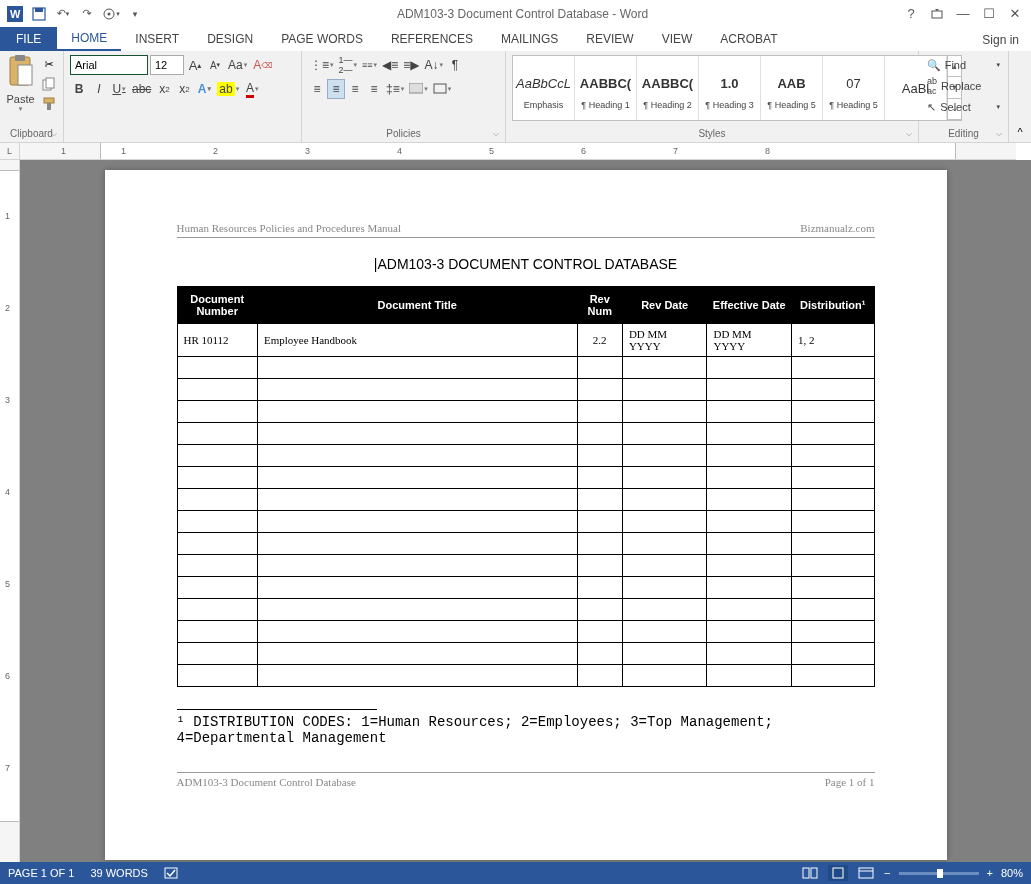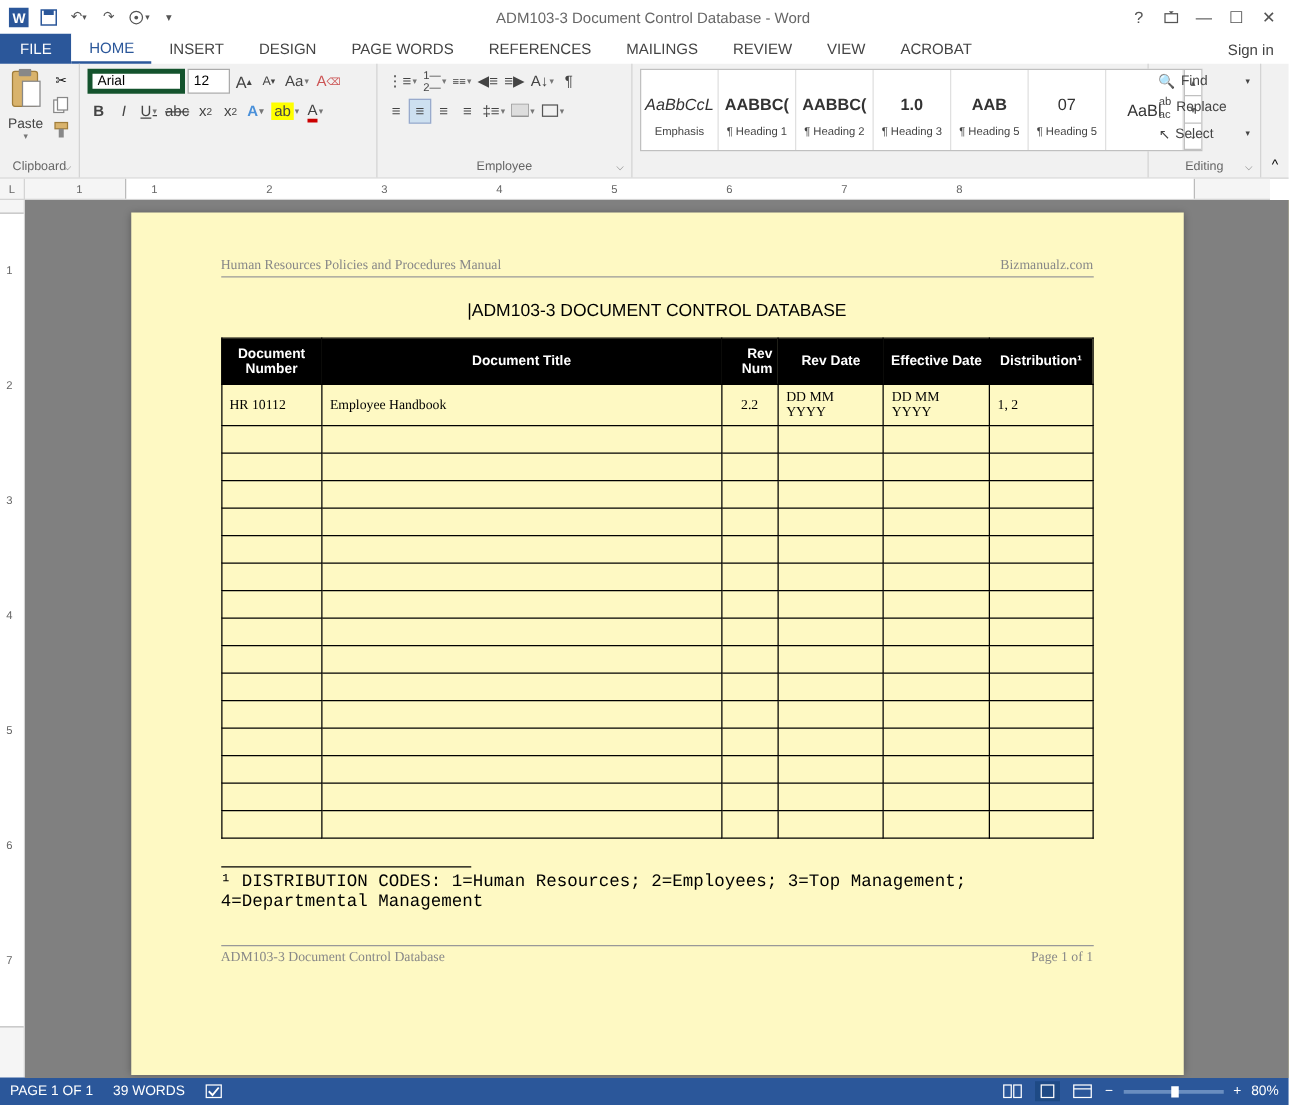--- a/index.html
+++ b/index.html
@@ -29,21 +29,21 @@
 
 
 .paste-btn { display: flex; flex-direction: column; align-items: center; width: 38px; }
 .paste-icon { width: 30px; height: 36px; margin: 2px 0; }
 .paste-label { font-size: 11px; color: #444; }
 .clipboard-side { display: flex; flex-direction: column; gap: 2px; padding-top: 2px; }
 .small-btn { width: 20px; height: 18px; display: flex; align-items: center; justify-content: center; }
 
 
 .font-row { display: flex; gap: 2px; align-items: center; margin-bottom: 4px; }
-.font-name { width: 78px; height: 20px; border: 4px solid #14532d; background: #fff; font-size: 11px; padding: 0 4px; }
+.font-name { width: 78px; height: 20px; border: 1px solid #14532d; background: #fff; font-size: 11px; padding: 0 4px; }
 .font-size { width: 34px; height: 20px; border: 1px solid #ababab; background: #fff; font-size: 11px; padding: 0 4px; }
 .icon-btn { min-width: 18px; height: 20px; display: flex; align-items: center; justify-content: center; color: #444; font-size: 12px; padding: 0 2px; }
 .icon-btn.dd::after { content: "▾"; font-size: 7px; margin-left: 1px; color: #777; }
 
 
 .para-row { display: flex; gap: 1px; align-items: center; margin-bottom: 4px; }
 
 
 .styles-gallery { display: flex; border: 1px solid #c0c0c0; background: #fff; height: 66px; }
 .style-item { width: 62px; border-right: 1px solid #e0e0e0; display: flex; flex-direction: column; align-items: center; justify-content: center; padding: 2px; }
@@ -60,31 +60,31 @@
 .ruler-corner { position: absolute; top: 143px; left: 0; width: 20px; height: 17px; background: #f5f5f5; border-right: 1px solid #d4d4d4; border-bottom: 1px solid #d4d4d4; font-size: 9px; display: flex; align-items: center; justify-content: center; color: #666; }
 .h-ruler { position: absolute; top: 143px; left: 20px; right: 15px; height: 17px; background: #f5f5f5; border-bottom: 1px solid #d4d4d4; }
 .h-ruler-inner { position: absolute; left: 80px; right: 60px; top: 0; bottom: 0; background: #fff; border-left: 1px solid #bbb; border-right: 1px solid #bbb; }
 .h-ruler-tick { position: absolute; top: 3px; font-size: 9px; color: #666; }
 .v-ruler { position: absolute; top: 160px; left: 0; width: 20px; bottom: 22px; background: #f5f5f5; border-right: 1px solid #d4d4d4; }
 .v-ruler-inner { position: absolute; top: 10px; bottom: 40px; left: 0; right: 0; background: #fff; border-top: 1px solid #bbb; border-bottom: 1px solid #bbb; }
 .v-ruler-tick { position: absolute; left: 5px; font-size: 9px; color: #666; }
 
 
 .doc-area { position: absolute; top: 160px; left: 20px; right: 0; bottom: 22px; background: #808080; overflow: auto; }
-.page { width: 842px; min-height: 690px; background: #fef9c3; margin: 10px auto 48px auto; box-shadow: 0 0 6px rgba(0,0,0,.3); padding: 36px 72px 40px 72px; position: relative; }
+.page { width: 842px; min-height: 690px; background: #ffffff; margin: 10px auto 48px auto; box-shadow: 0 0 6px rgba(0,0,0,.3); padding: 52px 72px 40px 72px; position: relative; }
 
 .doc-hdr { display: flex; justify-content: space-between; border-bottom: 1px solid #999; padding-bottom: 3px; margin-bottom: 18px; font-size: 11px; color: #888; font-family: "Times New Roman", serif; }
 .doc-title { text-align: center; font-weight: normal; font-size: 14px; margin-bottom: 14px; font-family: Arial, sans-serif; }
 
 .doc-table { width: 100%; border-collapse: collapse; font-family: "Times New Roman", serif; font-size: 11px; }
 .doc-table th { background: #000; color: #fff; font-weight: bold; padding: 6px 4px; border: 1px solid #000; font-size: 11px; font-family: Arial, sans-serif; }
 .doc-table td { border: 1px solid #000; padding: 4px 6px; height: 22px; vertical-align: middle; }
 .col-num { width: 78px; }
 .col-title { width: 310px; }
-.col-rev { width: 44px; text-align: right; }
+.col-rev { width: 44px; text-align: center; }
 .col-date { width: 82px; }
 .col-eff { width: 82px; }
 .col-dist { width: 80px; }
 
 .footnote-sep { width: 200px; border: none; border-top: 1px solid #000; margin-top: 22px; margin-bottom: 4px; }
 .footnote { font-size: 14px; font-family: Liberation Mono, monospace; }
 
 .doc-ftr { display: flex; justify-content: space-between; border-top: 1px solid #999; padding-top: 3px; margin-top: 26px; font-size: 11px; color: #888; font-family: "Times New Roman", serif; }
 
 
@@ -243,21 +243,21 @@
               <rect width="14" height="10" fill="#ddd" stroke="#888"></rect>
             </svg>
           </div>
         <div class="icon-btn dd">
             <svg width="14" height="12">
               <rect x="1" y="1" width="12" height="9" fill="none" stroke="#555"></rect>
             </svg>
           </div>
       </div>
     </div>
-    <div class="ribbon-group-label">Employee</div>
+    <div class="ribbon-group-label">Policies</div>
   </div>
 
   <div class="ribbon-group" style="flex:1;min-width:380px">
     <div class="ribbon-controls" style="padding:2px">
       <div class="styles-gallery" id="styles-gallery">
           <div class="style-item">
             <div class="style-preview" style="font-style: italic;">AaBbCcL</div>
             <div class="style-name">Emphasis</div>
           </div>
           <div class="style-item">
@@ -284,20 +284,21 @@
             <div class="style-preview">AaBl</div>
             <div class="style-name"></div>
           </div>
           <div class="gallery-scroll">
             <div>▴</div>
             <div>▾</div>
             <div>⌄</div>
           </div>
         </div>
     </div>
+    <div class="ribbon-group-label">Styles</div>
   </div>
 
   <div class="ribbon-group" style="width:90px">
     <div class="editing-col">
       <div class="edit-item">
           <span>🔍</span>
           <span>Find</span>
           <span style="font-size:7px;margin-left:auto">▾</span>
         </div>
       <div class="edit-item">

